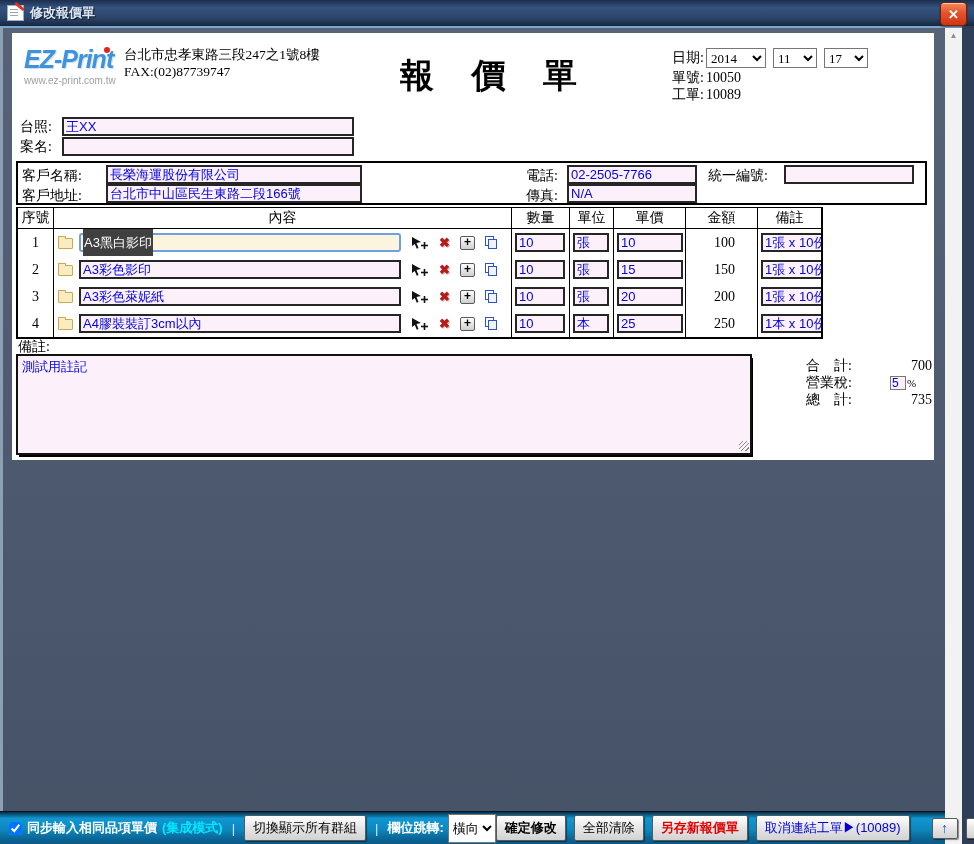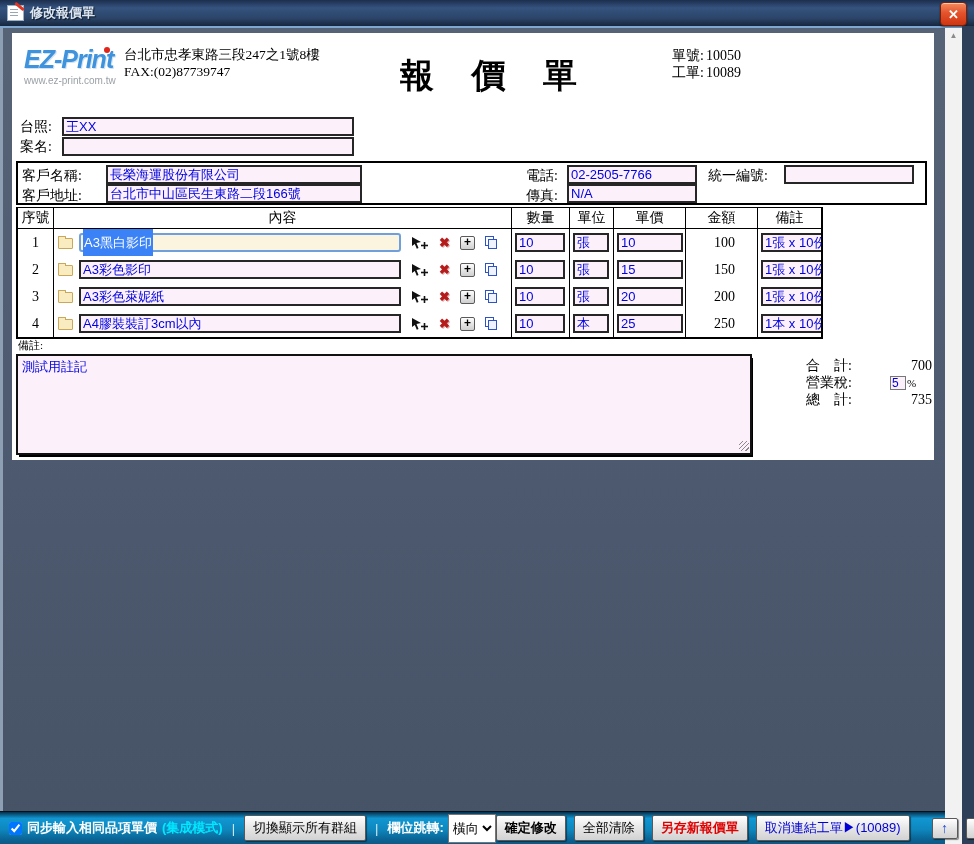--- a/index.html
+++ b/index.html
@@ -69,37 +69,37 @@
   .tcell{display:flex;align-items:center;border-right:1px solid #000;overflow:hidden}
   .tcell:last-child{border-right:none}
   .tcell.no{justify-content:center;font-size:14px}
   .tcell.content{padding-left:4px}
   .tcell.amount{justify-content:flex-end;padding-right:22px;font-size:14px}
   .tcell.pad{padding-left:3px}
   .content-inp{width:322px;margin-left:6px}
   .content-box{width:322px;height:19px;margin-left:6px;background:#fbf4df;border:2px solid #6fa0dc;
     border-radius:3px;display:flex;align-items:center;padding:0 2px;
     font-family:"Liberation Sans",sans-serif;font-size:13px}
-  .content-box .seltext{background:#3b82f6;color:#fff;padding:11px 1px;white-space:nowrap}
+  .content-box .seltext{background:#404040;color:#fff;padding:11px 1px;white-space:nowrap}
   .qty-inp{width:50px}.unit-inp{width:36px}.price-inp{width:66px}.note-inp{width:160px}
 
   .folder{width:15px;height:11px;background:#f8ecc0;border:1px solid #caa85a;border-radius:1px;position:relative;flex:0 0 auto;margin-top:1px}
   .folder::before{content:"";position:absolute;top:-3px;left:-1px;width:6px;height:2px;background:#f8ecc0;
     border:1px solid #caa85a;border-bottom:none;border-radius:1px 1px 0 0}
   .ic{margin-left:10px;flex:0 0 auto;display:flex;align-items:center;justify-content:center;cursor:pointer}
   .ic-del{color:#b51d1d;font-size:13px;font-weight:700;text-shadow:1px 1px 0 #e4b0b0}
   .ic-add{width:15px;height:14px;background:linear-gradient(#fdfdfd,#cfcfcf);border:1px solid #5a5a5a;border-radius:2px;
     font-family:"Liberation Sans",sans-serif;font-size:12px;font-weight:700;line-height:11px;color:#000}
   .copy-wrap{position:relative;width:13px;height:14px}
   .copy-wrap span{position:absolute;width:9px;height:10px;background:#fff;border:1px solid #2d52c8}
   .copy-wrap .back{left:0;top:0}
   .copy-wrap .front{left:3px;top:3px;background:#eef3ff}
 
   
-  .notes-label{position:absolute;left:6px;top:305px;font-size:11px}
+  .notes-label{position:absolute;left:6px;top:305px;font-size:14px}
   .ta-wrap{position:absolute;left:4px;top:321px;width:736px;height:101px}
   .ta-wrap textarea{width:100%;height:100%;background:#fcf1fb;border:2px solid #111;
     box-shadow:2px 3px 0 -1px #000;color:#0000e0;font-family:"Liberation Sans",sans-serif;
     font-size:13px;padding:2px 4px;resize:none;outline:none}
   .grip{position:absolute;right:3px;bottom:4px;width:10px;height:10px;
     background:repeating-linear-gradient(-45deg,transparent 0 2px,#8a8a8a 2px 3px)}
   .totals{position:absolute;left:794px;top:324px;width:126px;font-size:14px}
   .t-row{display:flex;align-items:center;height:17px}
   .t-row .tl{width:62px;white-space:nowrap}
   .t-row .tv{flex:1;text-align:right}
@@ -158,20 +158,26 @@
     </div>
 
     <div class="addr">
       <div>台北市忠孝東路三段247之1號8樓</div>
       <div>FAX:(02)87739747</div>
     </div>
 
     <div class="doc-title">報 價 單</div>
 
     <div class="info">
+      <div class="info-row">
+        <span class="lbl">日期:</span>
+        <select class="sel-year"><option>2014</option></select>
+        <select class="sel-md"><option>11</option></select>
+        <select class="sel-md"><option>17</option></select>
+      </div>
       <div class="info-row plain">
         <span class="lbl">單號:</span>
         <span>10050</span>
       </div>
       <div class="info-row plain">
         <span class="lbl">工單:</span>
         <span>10089</span>
       </div>
     </div>
 

